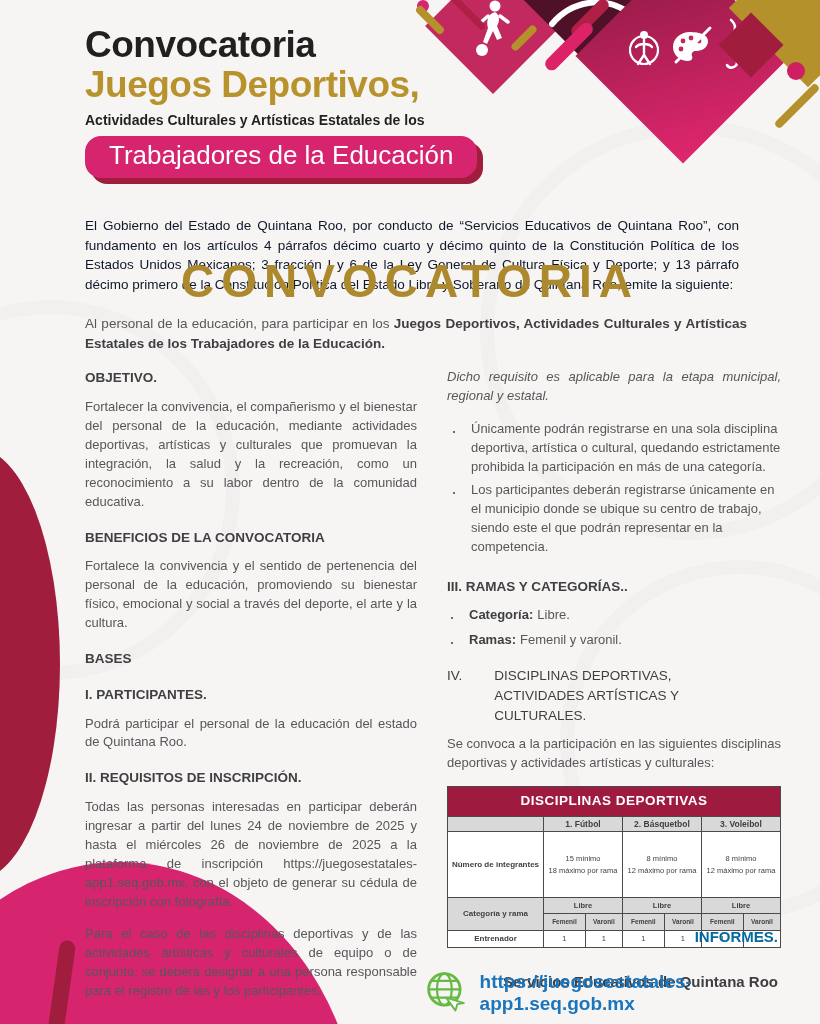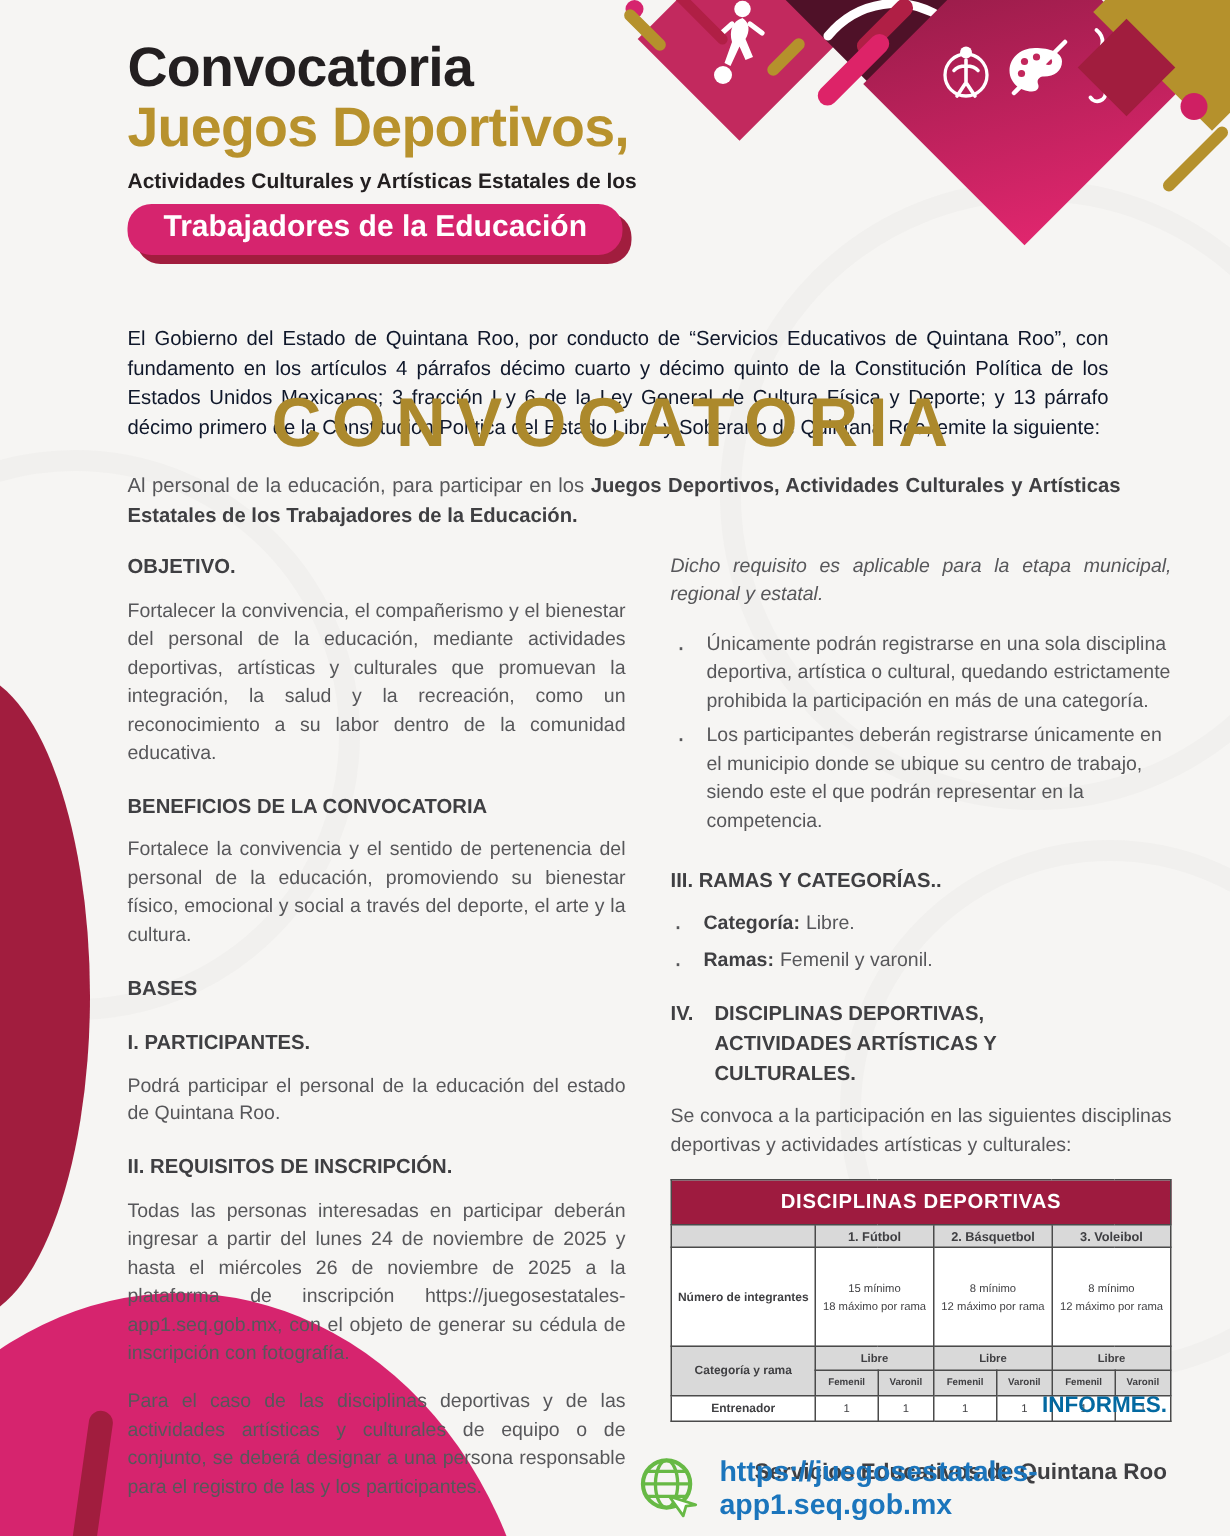--- a/index.html
+++ b/index.html
@@ -26,21 +26,21 @@
     left:52px; top:940px; width:16px; height:120px;
     background:#a11d3e; border-radius:10px; transform:rotate(8deg);
   }
   
   .header { position:absolute; left:85px; top:24px; z-index:3; }
   .h-line1 { font-size:37px; font-weight:800; color:#231f20; letter-spacing:-0.5px; }
   .h-line2 { font-size:37px; font-weight:800; color:#b8922d; letter-spacing:-0.5px; margin-top:-2px; }
   .h-line3 { font-size:14px; font-weight:700; color:#231f20; margin-top:6px; }
   .h-badge {
     display:inline-block; margin-top:8px; padding:4px 24px 7px;
-    background:#d6246e; color:#fff; font-size:20px; font-weight:700;
+    background:#d6246e; color:#fff; font-size:26px; font-weight:400;
     border-radius:16px; box-shadow:6px 6px 0 #a11d3e;
   }
   
   .intro {
     position:absolute; left:85px; top:178px; width:654px; z-index:3;
     font-size:13.5px; line-height:1.45; text-align:justify; color:#0f172a;margin-top:38px;
   }
   .main-heading {
     position:absolute; left:0; top:254px; width:820px; z-index:3;
     text-align:center; font-size:46px; font-weight:800; color:#ac892c; letter-spacing:7px;
@@ -56,21 +56,21 @@
   .sec-h { font-size:13.5px; font-weight:800; color:#3f3f42; margin:16px 0 10px; }
   .sec-h:first-child { margin-top:0; }
   .p { text-align:justify; margin-bottom:13px; }
   .italic { font-style:italic; }
   .bullets { margin:14px 0 0 2px; }
   .bullet { position:relative; padding-left:22px; margin-bottom:4px; text-align:left; }
   .bullet::before { content:"·"; position:absolute; left:2px; top:-2px; font-size:18px; color:#57575a; }
   .mini-bullet { position:relative; padding-left:22px; margin-bottom:6px; }
   .mini-bullet::before { content:"·"; position:absolute; left:2px; top:-2px; font-size:18px; }
   .mini-bullet .lead { font-weight:800; color:#3f3f42; margin-right:4px; }
-  .num-h { display:flex; gap:14px; font-size:13.5px; font-weight:700; color:#3f3f42; margin:16px 0 10px; }
+  .num-h { display:flex; gap:32px; font-size:13.5px; font-weight:400; color:#3f3f42; margin:16px 0 10px; }
   
   .sports-table { width:334px; border-collapse:collapse; margin-top:4px; background:#fff; }
   .sports-table td {
     border:1px solid #4a4a4a; text-align:center; vertical-align:middle;
     font-size:7.5px; color:#3f3f42; padding:2px 1px; line-height:1.5;
   }
   .sports-table .t-title {
     background:#9e1b3f; color:#fff; font-size:13.5px; font-weight:800;
     letter-spacing:0.5px; padding:4px 12px;
   }

